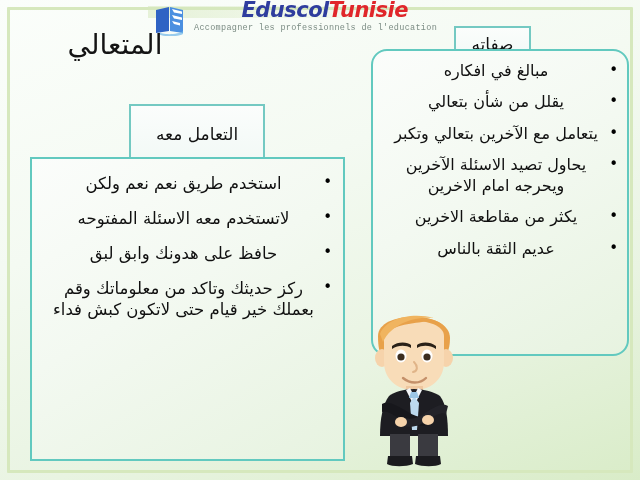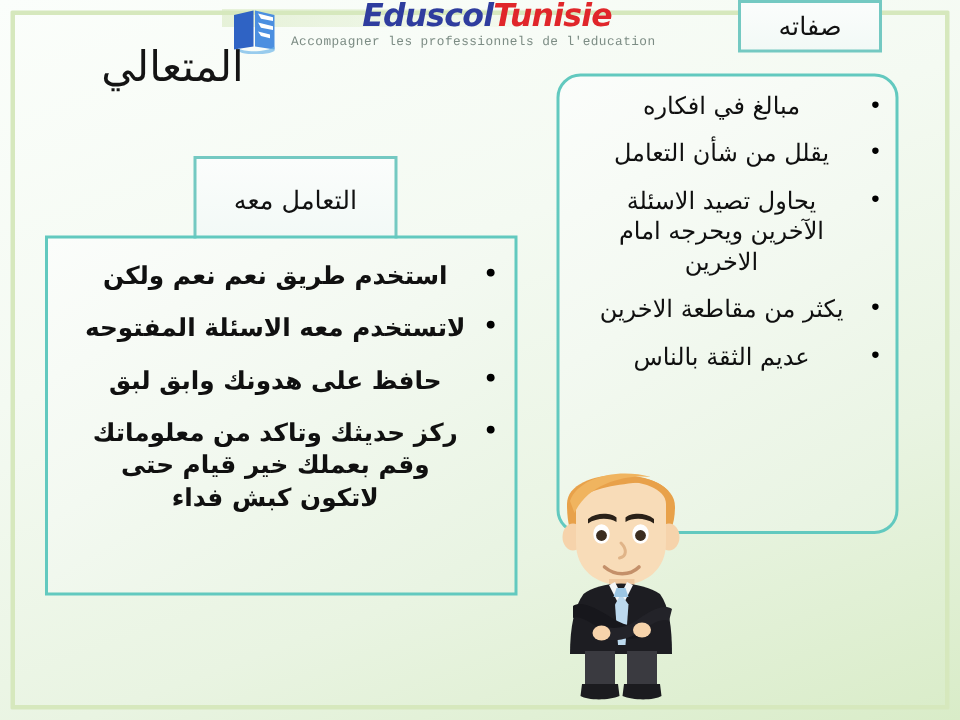--- a/index.html
+++ b/index.html
@@ -131,28 +131,28 @@
     content: "\2022";
     position: absolute;
     right: 5px;
     top: 0px;
     font-size: 15px;
     color: #000;
     line-height: 1.28;
   }
 
   
-  #left-body { left: 30px; top: 157px; width: 315px; height: 240px; padding: 14px 6px 0 6px; font-weight: bold; }
+  #left-body { left: 30px; top: 157px; width: 315px; height: 304px; padding: 14px 6px 0 6px; }
   #left-body li { font-size: 16.5px; margin-bottom: 14px; }
   #left-header { left: 129px; top: 104px; width: 136px; height: 59px; }
 
   
-  #right-body { left: 371px; top: 49px; width: 228px; height: 307px; padding: 10px 4px 4px 4px; border-radius: 16px; }
+  #right-body { left: 371px; top: 49px; width: 258px; height: 307px; padding: 10px 4px 4px 4px; border-radius: 16px; }
   #right-body li { font-size: 16px; margin-bottom: 11px; }
-  #right-header { left: 454px; top: 0; width: 96px; height: 35px; margin-left: 38px; }
+  #right-header { left: 454px; top: 26px; width: 77px; height: 35px; }
 
   
   .mascot {
     position: absolute;
     left: 356px;
     top: 296px;
     width: 116px;
     height: 172px;
   }
 </style>
@@ -178,21 +178,22 @@
       <span class="logo-tag">Accompagner les professionnels de l'education</span>
     </div>
   </div>
 
   <div class="main-title">المتعالي</div>
 
   <div class="panel-header" id="right-header">صفاته</div>
   <div class="panel-body" id="right-body">
     <ul>
       <li>مبالغ في افكاره</li>
-      <li>يقلل من شأن التعامل</li>
+      <li>يقلل من شأن بتعالي</li>
+      <li>يتعامل مع الآخرين بتعالي وتكبر</li>
       <li>يحاول تصيد الاسئلة الآخرين ويحرجه امام الاخرين</li>
       <li>يكثر من مقاطعة الاخرين</li>
       <li>عديم الثقة بالناس</li>
     </ul>
   </div>
 
   <div class="panel-header" id="left-header">التعامل معه</div>
   <div class="panel-body" id="left-body">
     <ul>
       <li>استخدم طريق نعم نعم ولكن</li>

